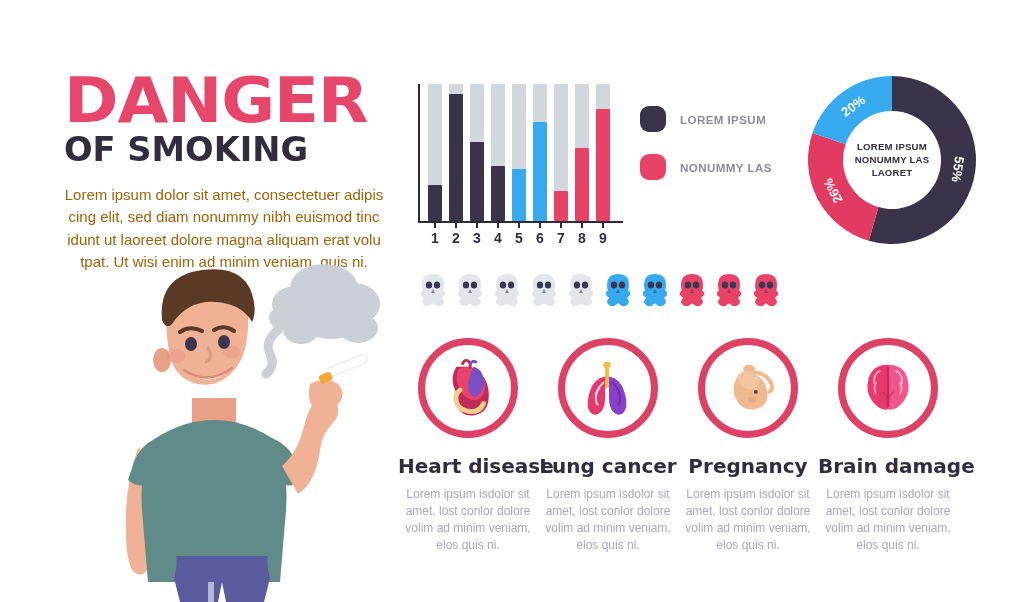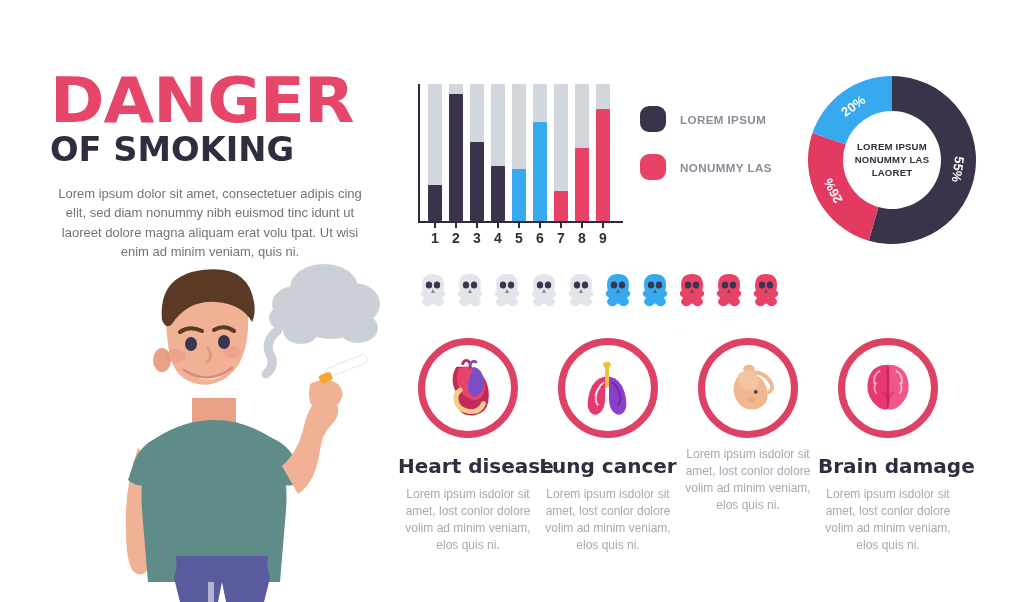--- a/index.html
+++ b/index.html
@@ -5,33 +5,33 @@
   * { margin:0; padding:0; box-sizing:border-box; }
   html,body { width:1024px; height:602px; overflow:hidden; }
   body {
     background:#ffffff;
     font-family:"Liberation Sans", sans-serif;
     position:relative;
   }
   .stage { position:relative; width:1024px; height:602px; }
 
   
-  .title-block { position:absolute; left:50px; top:72px; width:340px; }
+  .title-block { position:absolute; left:64px; top:72px; width:340px; }
   .title-main {
     font-size:62px; font-weight:bold; letter-spacing:-1px;
     color:#e6466a; line-height:0.92; font-family:"DejaVu Sans", sans-serif;
     transform:scaleX(1.06); transform-origin:left center;
   }
   .title-sub {
     font-size:33px; font-weight:bold; color:#332c3e; line-height:1.05;
     margin-top:4px; font-family:"DejaVu Sans", sans-serif;
     transform:scaleX(1.02); transform-origin:left center;
   }
   .title-para {
-    margin-top:16px; font-size:13px; line-height:1.5; color:#737373;
+    margin-top:16px; font-size:15px; line-height:1.5; color:#a16207;
     text-align:center; width:320px;
   }
 
   
   .man { position:absolute; left:96px; top:252px; width:300px; height:350px; }
 
   
   .bars { position:absolute; left:418px; top:84px; width:205px; height:170px; }
   .bars-axis-v { position:absolute; left:0; top:0; width:2px; height:137px; background:#2f2a3a; }
   .bars-axis-h { position:absolute; left:0; top:137px; width:205px; height:2px; background:#2f2a3a; }
@@ -381,20 +381,21 @@
         <div class="card-ring" style="border-color: rgb(221, 65, 100);">
           <svg viewBox="0 0 64 64" width="62" height="62">
             <path d="M38 16 q10 0 16 8 q6 8 0 12" stroke="#f0b88e" stroke-width="4" fill="none" stroke-linecap="round"></path>
             <ellipse cx="33" cy="12" rx="6" ry="4" fill="#f0b88e"></ellipse>
             <path d="M20 22 q-6 12 0 22 q6 12 20 10 q14 -4 12 -18 q-2 -14 -14 -18 q-12 -4 -18 4 z" fill="#f0b88e"></path>
             <path d="M22 18 q10 -8 18 0 q6 6 2 12 q-6 6 -14 2 q-8 -4 -6 -14 z" fill="#f4c3a0"></path>
             <ellipse cx="40" cy="36" rx="2" ry="2" fill="#5a3a55"></ellipse>
             <ellipse cx="36" cy="44" rx="4" ry="3" fill="#e0a07a" opacity="0.6"></ellipse>
           </svg>
         </div>
+        <div class="card-title">Pregnancy</div>
         <div class="card-body">Lorem ipsum isdolor sit amet, lost conlor dolore volim ad minim veniam, elos quis ni.</div>
       </div>
       <div class="card">
         <div class="card-ring" style="border-color: rgb(221, 65, 100);">
           <svg viewBox="0 0 64 64" width="62" height="62">
             <path d="M32 8 q-16 0 -20 14 q-4 14 4 24 q8 10 16 8 z" fill="#e8386f"></path>
             <path d="M32 8 q16 0 20 14 q4 14 -4 24 q-8 10 -16 8 z" fill="#f2558a"></path>
             <path d="M32 10 v42" stroke="#c42a5c" stroke-width="2.5" fill="none"></path>
             <path d="M24 14 q-8 4 -6 14" stroke="#ffffff" stroke-width="2" fill="none" opacity="0.55"></path>
             <path d="M20 26 q-4 6 0 12" stroke="#ffffff" stroke-width="2" fill="none" opacity="0.5"></path>

